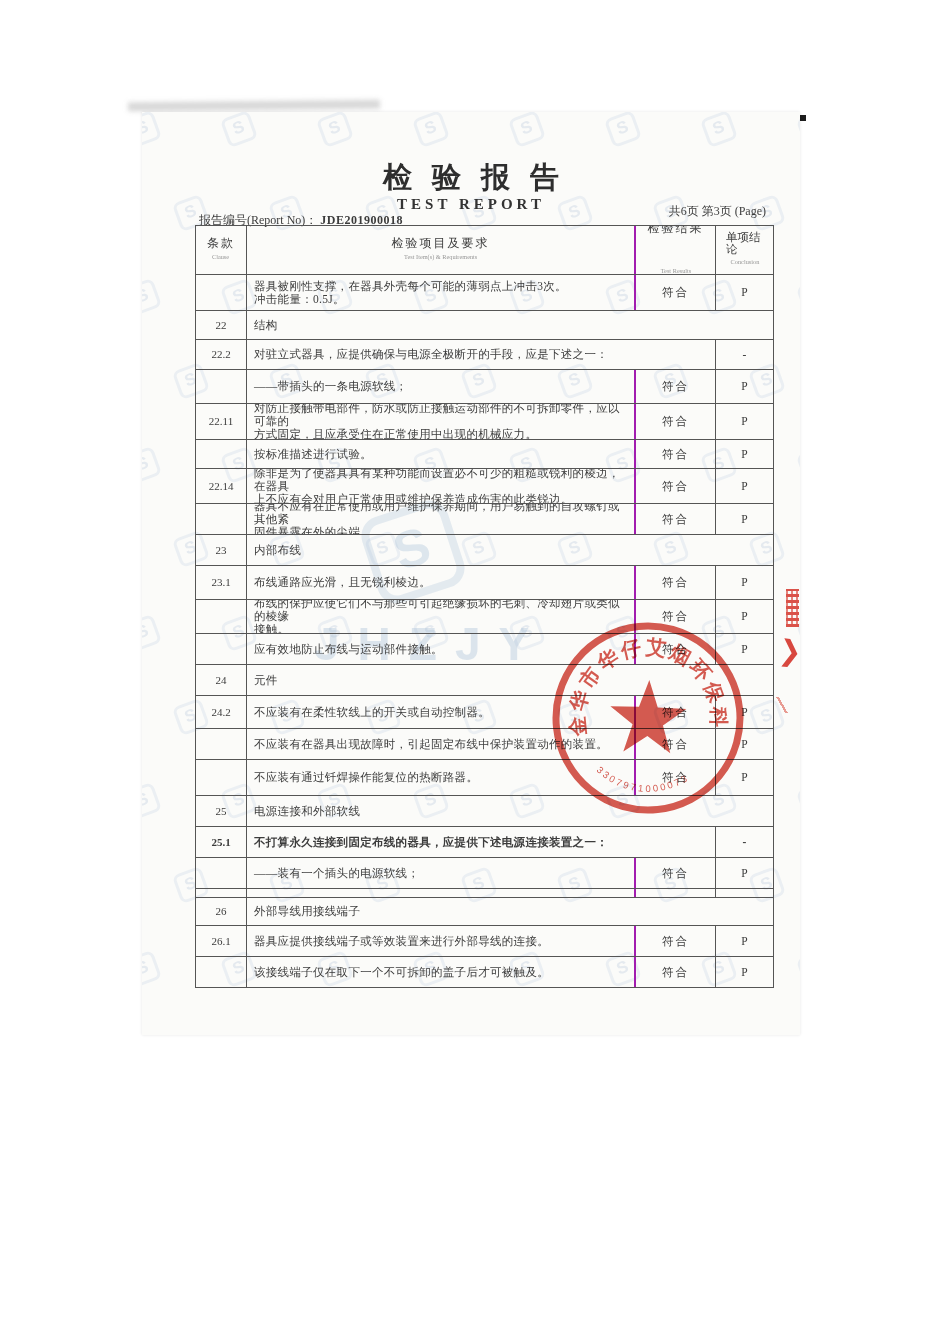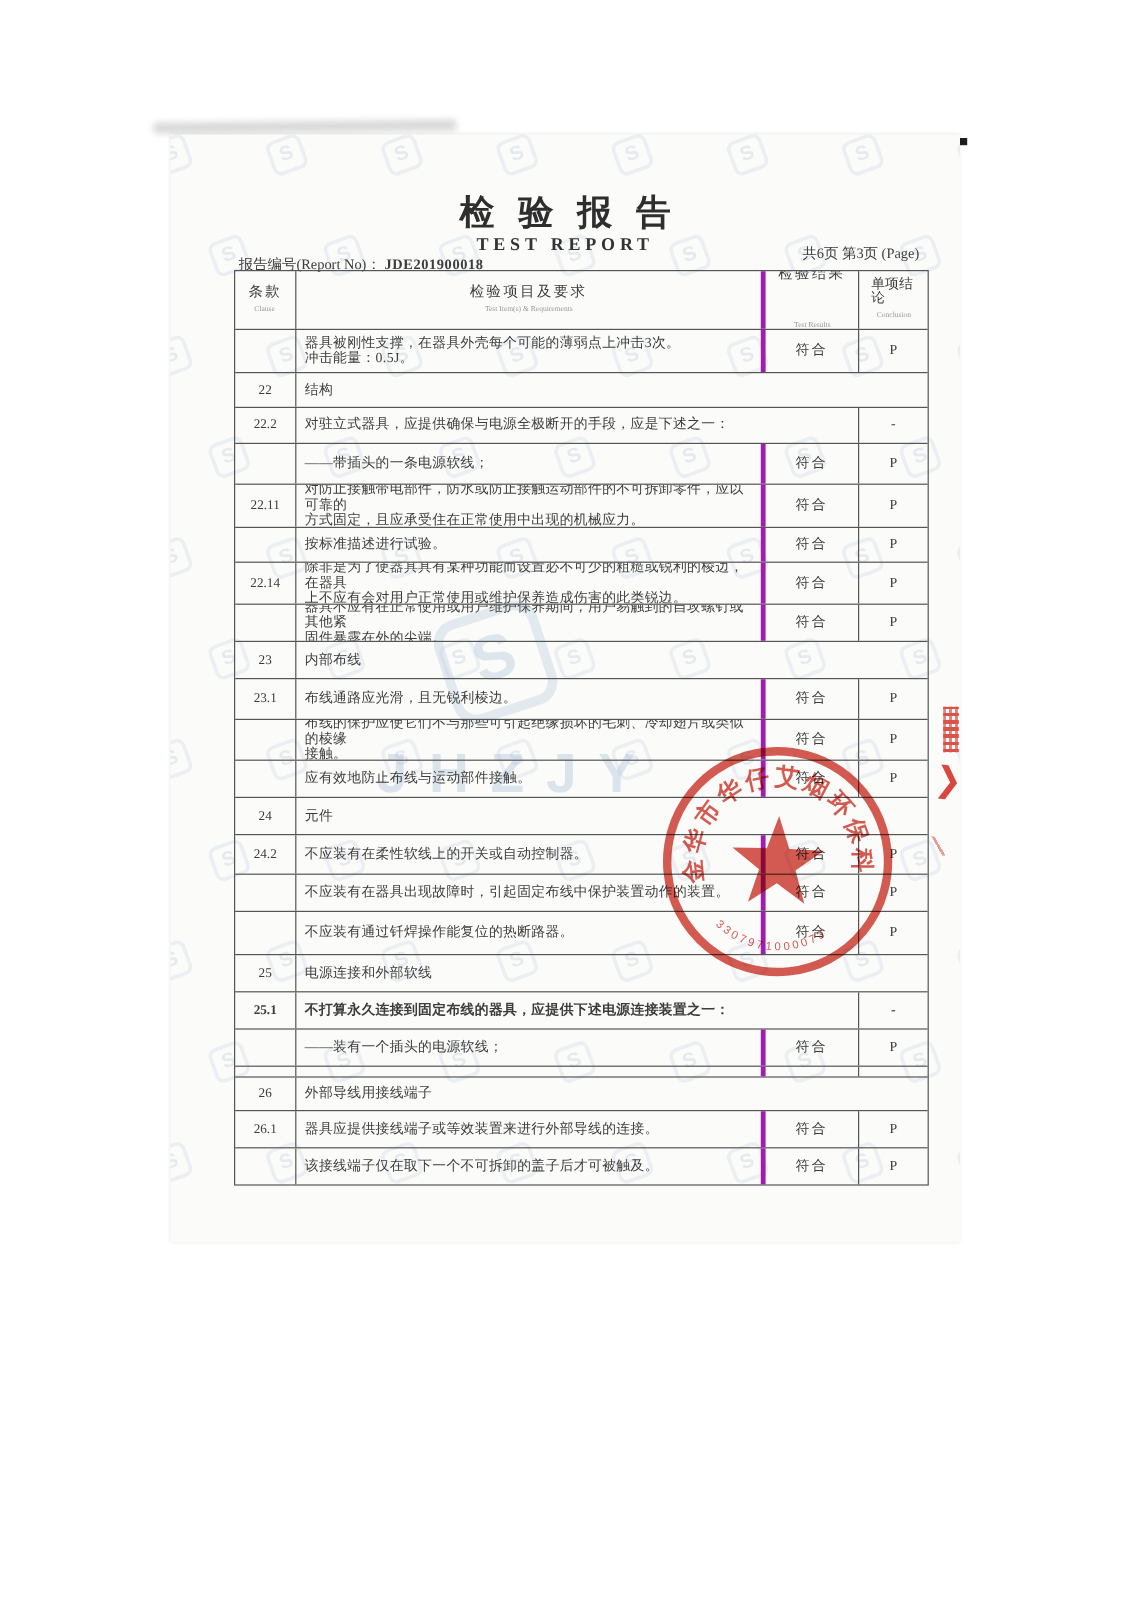--- a/index.html
+++ b/index.html
@@ -34,21 +34,21 @@
   
   .rtable{position:absolute;left:53px;top:113px;width:577px;border:1px solid #555;z-index:1;
           background:transparent;}
   .trow,.thead{display:grid;grid-template-columns:50px 388px 81px 58px;border-top:1px solid #555;}
   .thead{border-top:none;height:48px;}
   .cell{display:flex;align-items:center;justify-content:center;box-sizing:border-box;
         font-size:11.5px;line-height:13px;overflow:hidden;}
   .cell span{white-space:pre-line;}
   .c-item{justify-content:flex-start;border-left:1px solid #555;padding:2px 7px;text-align:left;
           letter-spacing:.3px;}
-  .c-result{border-left:4px solid #a21caf;letter-spacing:2px;gap:29px;}
+  .c-result{border-left:2px solid #a21caf;letter-spacing:2px;gap:29px;}
   .c-concl{border-left:1px solid #555;}
   .c-clause{font-size:11px;}
   .hd{flex-direction:column;justify-content:center;}
   .hd-cn{font-size:12px;letter-spacing:2px;}
   .hd-en{font-size:7px;color:#979797;letter-spacing:0;transform:scale(.9);margin-top:1px;}
   .hd-concl-cn{display:inline-block;width:3.2em;text-align:left;font-size:11.5px;line-height:12px;}
   
   .stamp{position:absolute;left:406px;top:506px;width:200px;height:200px;z-index:3;
          opacity:.82;mix-blend-mode:multiply;transform:rotate(-6deg);}
   

